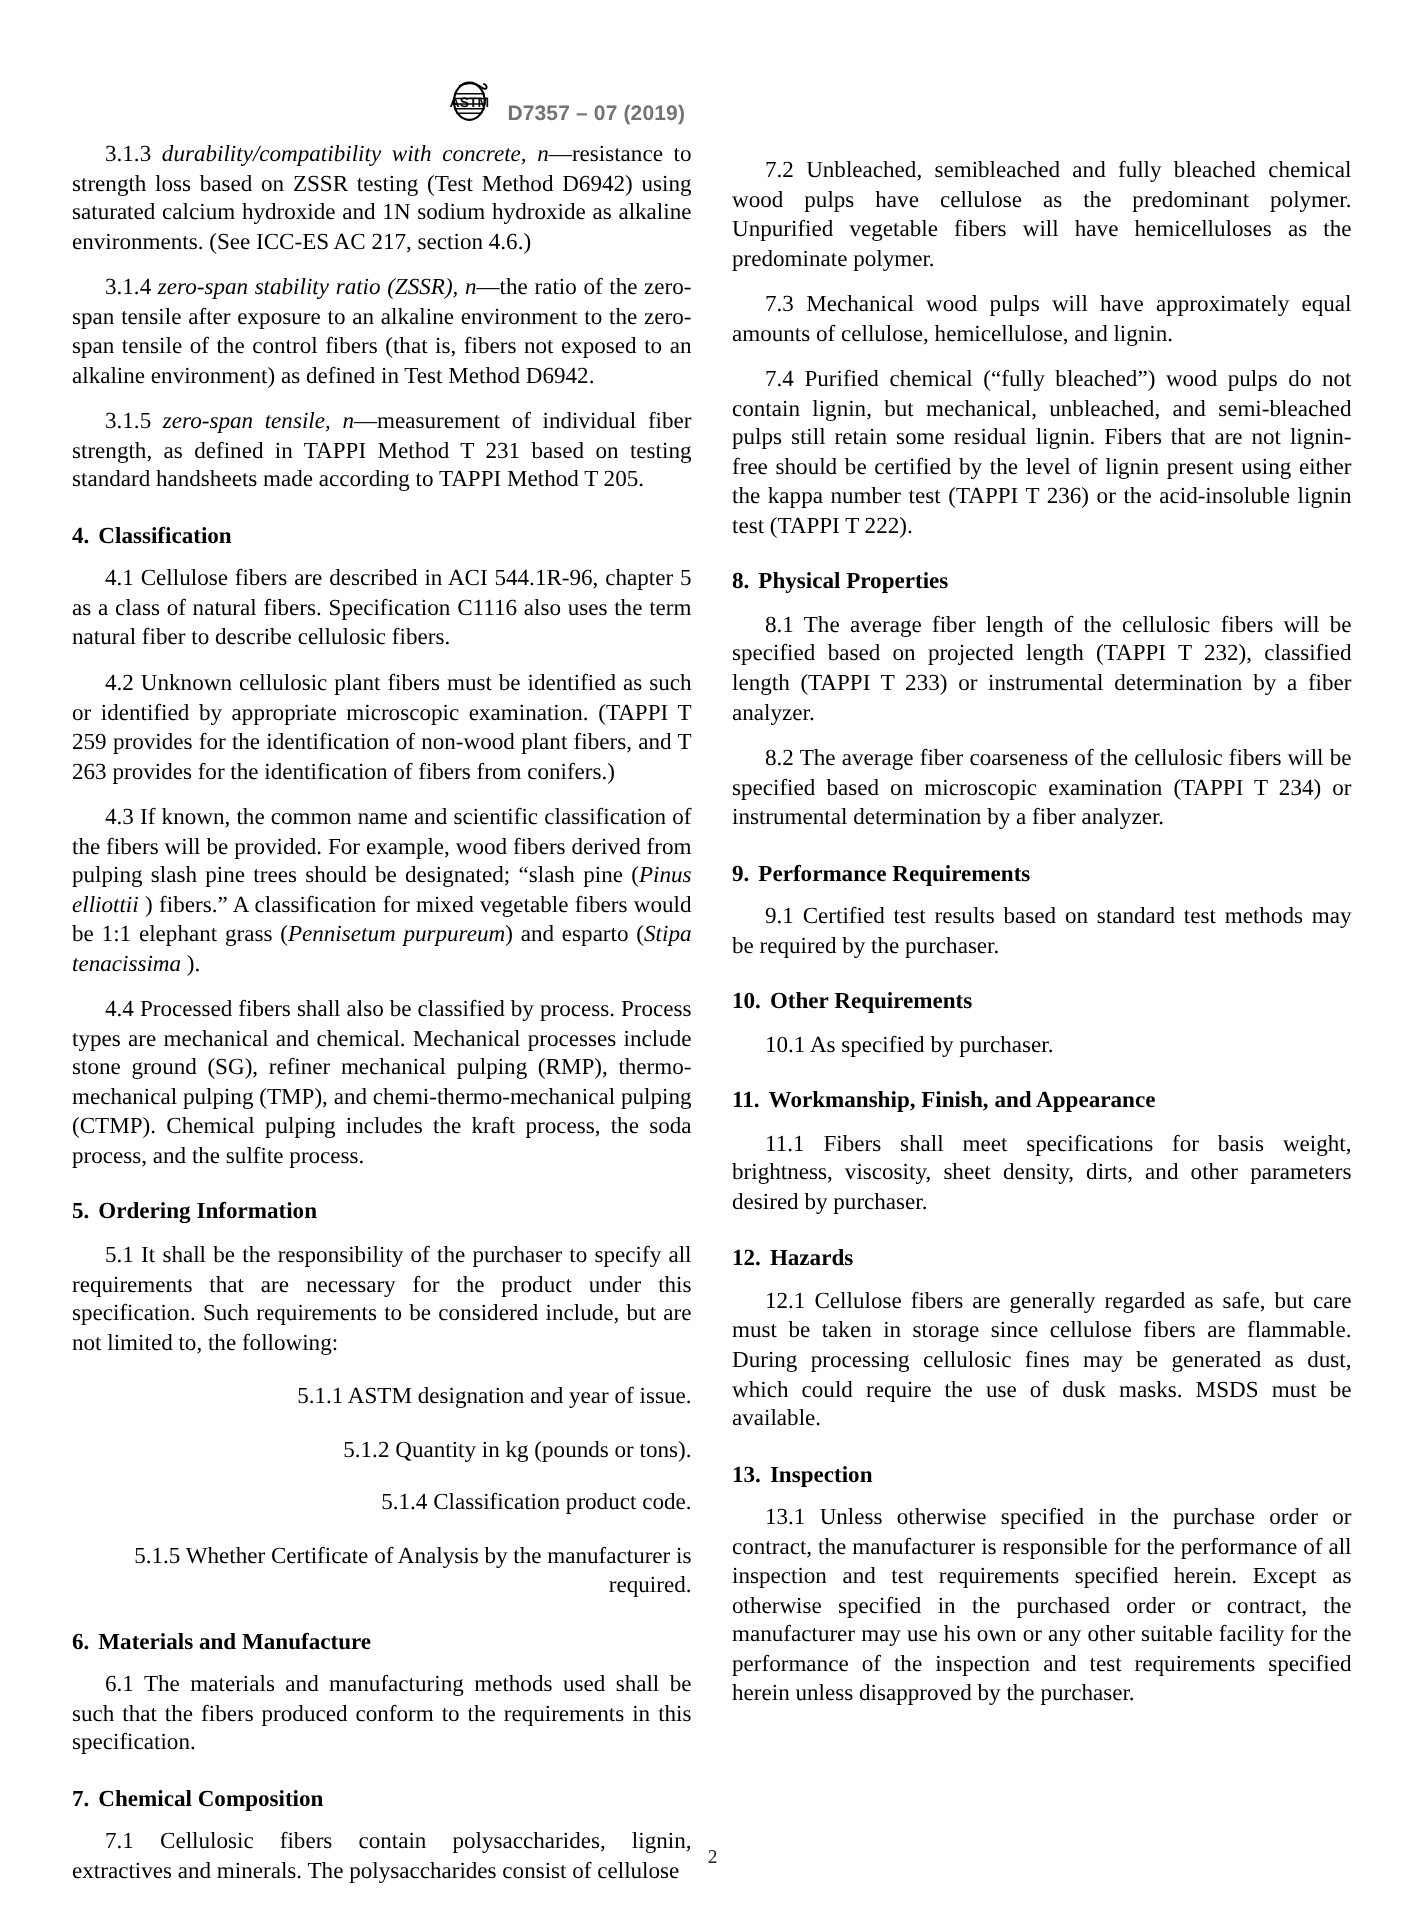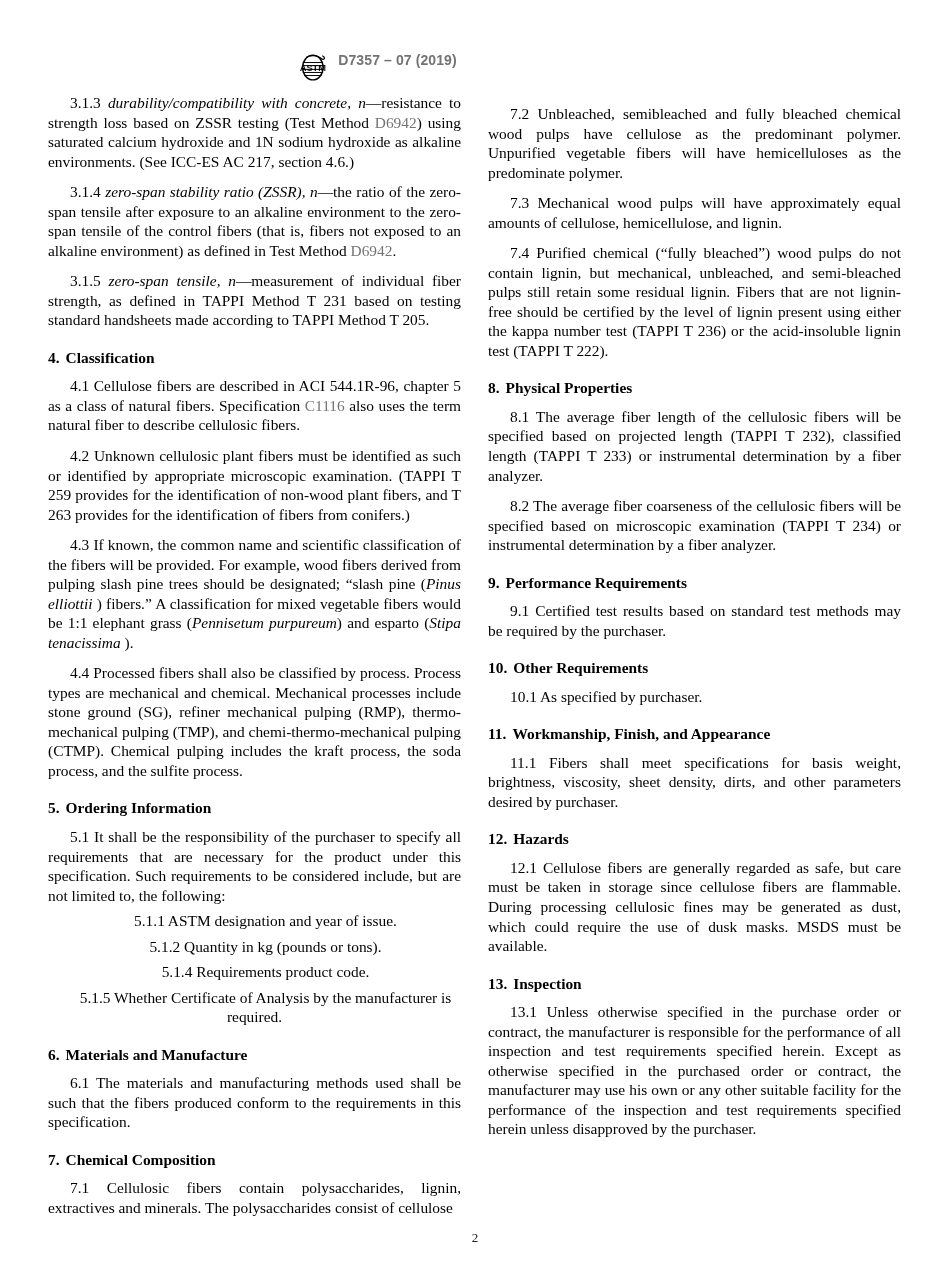--- a/index.html
+++ b/index.html
@@ -19,21 +19,21 @@
     overflow: hidden;
   }
 
   
   .header {
     position: absolute;
     top: 52px;
     left: 0;
     width: 755px;
     display: flex;
-    align-items: flex-start;
+    align-items: flex-end;
     justify-content: center;
     gap: 9px;
   }
   .astm-logo {
     width: 31px;
     height: 31px;
     flex: 0 0 auto;
     display: block;
   }
   .doc-designation {
@@ -68,42 +68,42 @@
     margin: 0 0 0 0;
     text-indent: 22px;
     hyphens: auto;
     -webkit-hyphens: auto;
   }
   .para.gap {
     margin-top: 11px;
   }
   .para.listitem {
     text-indent: 22px;
-    margin-top: 6px;
-    text-align: center;
+    margin-top: 16px;
+    text-align: right;
   }
   .heading {
     font-size: 15.4px;
     font-weight: bold;
     line-height: 1.268;
     margin: 18px 0 9px 0;
     text-indent: 0;
     text-align: left;
   }
   .heading .num {
     margin-right: 6px;
   }
   .lead {
     font-style: italic;
   }
   .sci {
     font-style: italic;
   }
   .ref {
-    color: #737373;
+    color: #000000;
   }
   .secnum {
     white-space: nowrap;
   }
 
   
   .page-number {
     position: absolute;
     bottom: 26px;
     left: 0;
@@ -158,21 +158,21 @@
 
       <h2 class="heading"><span class="num">5.</span><span>Ordering Information</span></h2>
 
       <p class="para"><span class="secnum">5.1</span> <span>It shall be the responsibility of the purchaser to specify all requirements that are necessary for the product under this specification. Such requirements to be considered include, but are not limited to, the following:</span></p>
 
       <p class="para listitem"><span class="secnum">5.1.1</span> <span>ASTM designation and year of issue.</span></p>
 
       <p class="para listitem"><span class="secnum">5.1.2</span> <span>Quantity in kg (pounds or tons).</span></p>
 
 
-      <p class="para listitem"><span class="secnum">5.1.4</span> <span>Requirements product code.</span></p>
+      <p class="para listitem"><span class="secnum">5.1.4</span> <span>Classification product code.</span></p>
 
       <p class="para listitem"><span class="secnum">5.1.5</span> <span>Whether Certificate of Analysis by the manufacturer is required.</span></p>
 
       <h2 class="heading"><span class="num">6.</span><span>Materials and Manufacture</span></h2>
 
       <p class="para"><span class="secnum">6.1</span> <span>The materials and manufacturing methods used shall be such that the fibers produced conform to the requirements in this specification.</span></p>
 
       <h2 class="heading"><span class="num">7.</span><span>Chemical Composition</span></h2>
 
       <p class="para"><span class="secnum">7.1</span> <span>Cellulosic fibers contain polysaccharides, lignin, extractives and minerals. The polysaccharides consist of cellulose</span></p>

